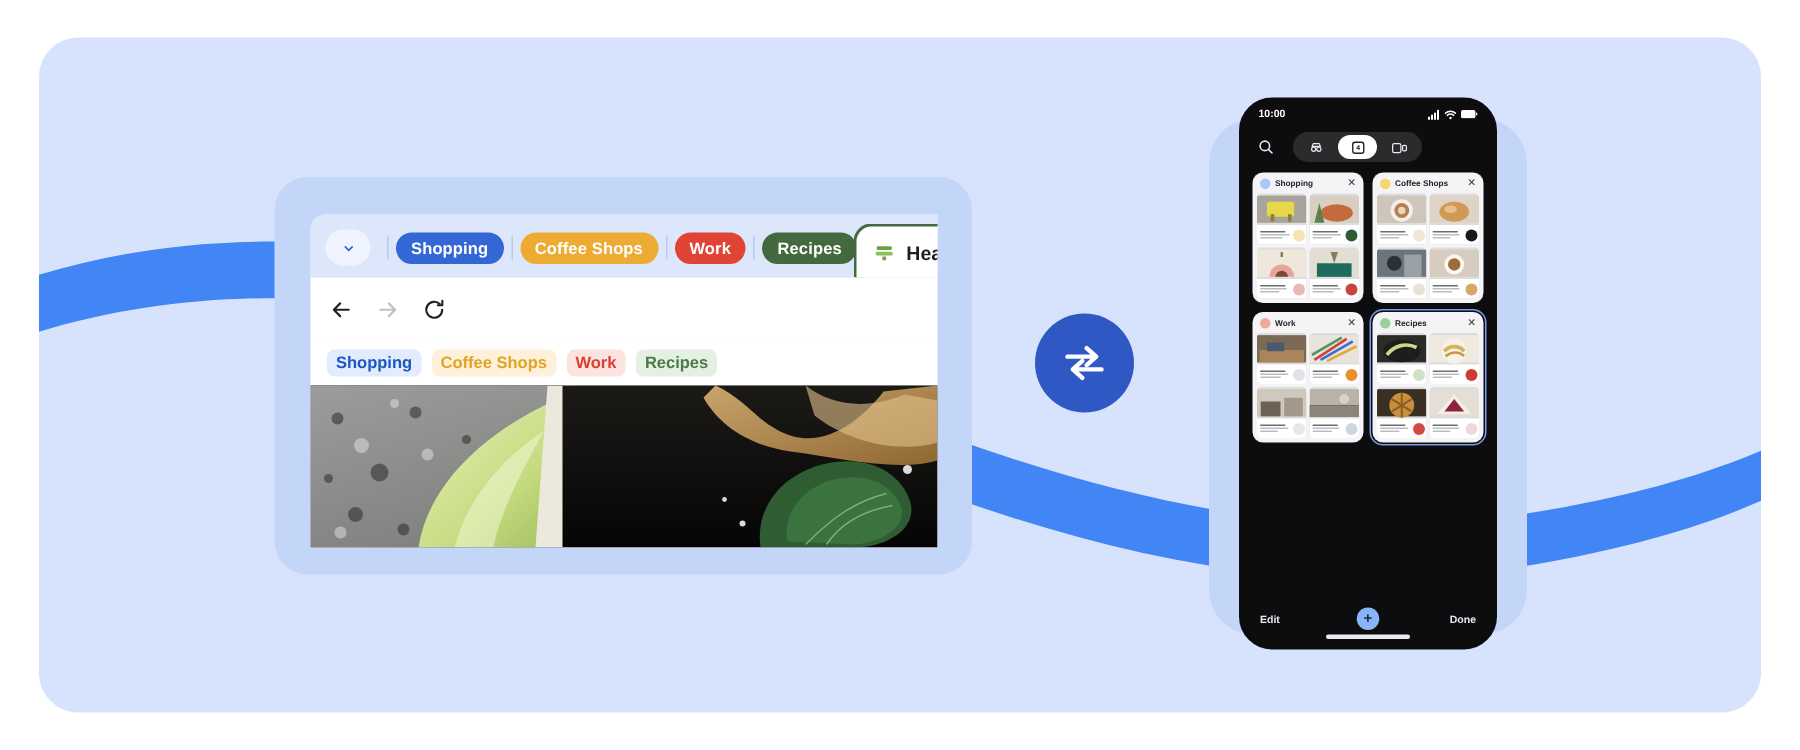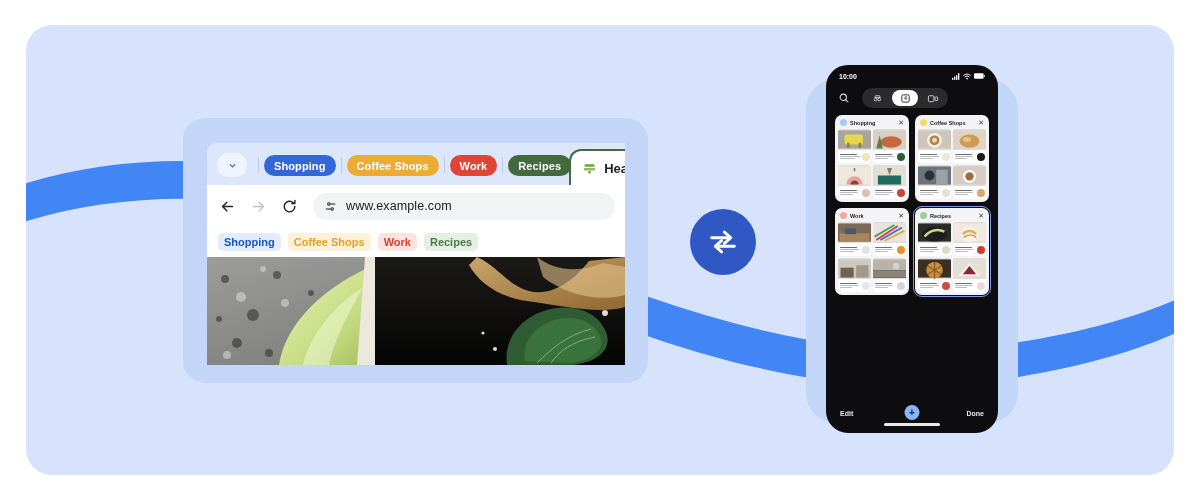--- a/index.html
+++ b/index.html
@@ -214,29 +214,20 @@
         <div class="navbtn">
           <svg width="17" height="17" viewBox="0 0 24 24">
             <path d="M5 12h14M13 6l6 6-6 6" fill="none" stroke="#bdc1c6" stroke-width="2" stroke-linecap="round" stroke-linejoin="round"></path>
           </svg>
         </div>
         <div class="navbtn">
           <svg width="17" height="17" viewBox="0 0 24 24">
             <path d="M19.5 12a7.5 7.5 0 1 1-2.3-5.4" fill="none" stroke="#202124" stroke-width="2" stroke-linecap="round"></path>
             <path d="M19.6 3.6v4.2h-4.2" fill="none" stroke="#202124" stroke-width="2" stroke-linecap="round" stroke-linejoin="round"></path>
           </svg>
-        </div>
-        <div class="omnibox">
-          <svg width="13" height="13" viewBox="0 0 24 24">
-            <circle cx="9" cy="7.5" r="2.3" fill="none" stroke="#202124" stroke-width="1.9"></circle>
-            <path d="M12.5 7.5H20" stroke="#202124" stroke-width="1.9" stroke-linecap="round"></path>
-            <circle cx="15" cy="16.5" r="2.3" fill="none" stroke="#202124" stroke-width="1.9"></circle>
-            <path d="M11.5 16.5H4" stroke="#202124" stroke-width="1.9" stroke-linecap="round"></path>
-          </svg>
-          <span class="url">www.example.com</span>
         </div>
       </div>
 
       <div class="bookmarks">
         <div class="bm shopping">Shopping</div>
         <div class="bm coffee">Coffee Shops</div>
         <div class="bm work">Work</div>
         <div class="bm recipes">Recipes</div>
       </div>
 

